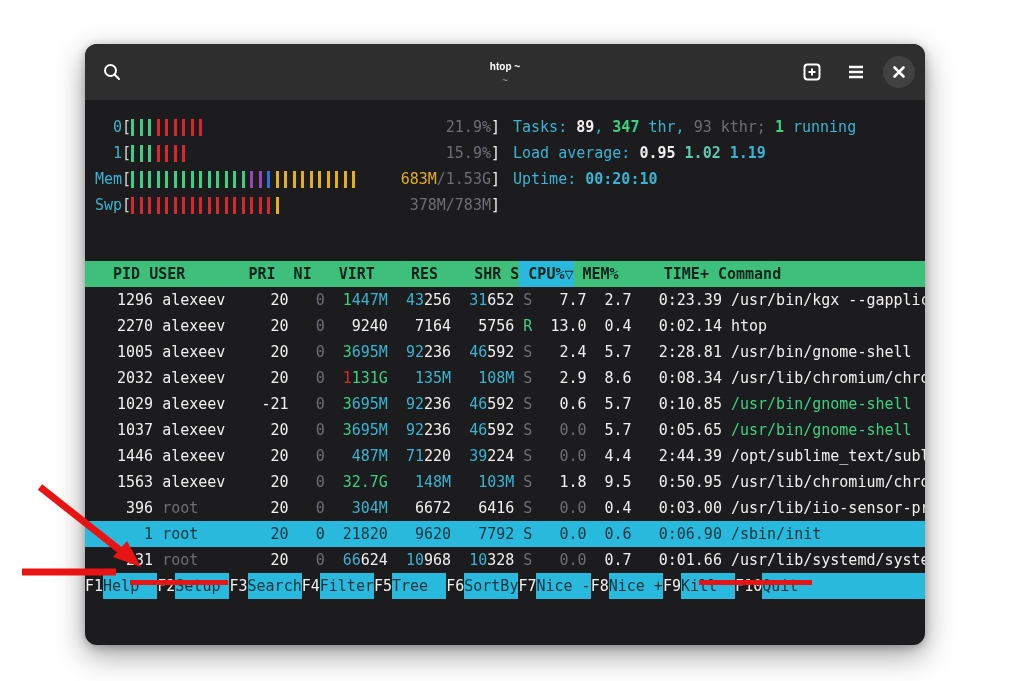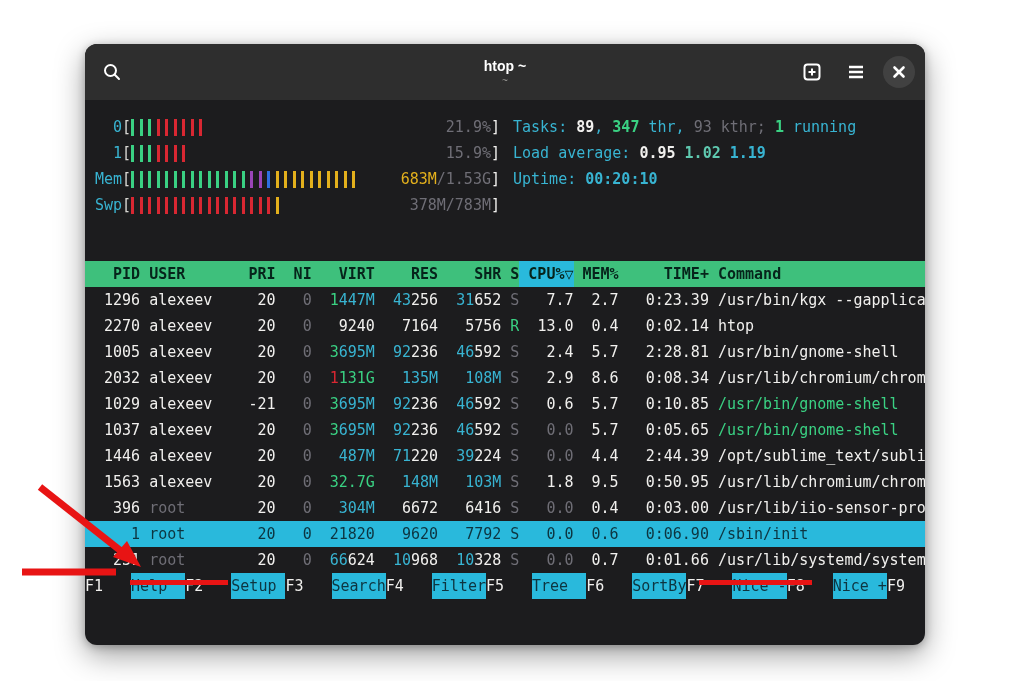--- a/index.html
+++ b/index.html
@@ -28,21 +28,21 @@
           background:var(--term);box-shadow:0 10px 30px rgba(0,0,0,.38),0 2px 8px rgba(0,0,0,.25);
           overflow:hidden;}
   
   .titlebar{height:56px;background:var(--titlebar);display:flex;align-items:center;
             padding:0 10px;position:relative;}
   .tb-left{display:flex;align-items:center;}
   .icon-btn{width:34px;height:34px;display:flex;align-items:center;justify-content:center;
             border-radius:8px;cursor:pointer;color:#fff;}
   .tb-title{position:absolute;left:0;right:0;top:0;bottom:0;display:flex;flex-direction:column;
             align-items:center;justify-content:center;pointer-events:none;}
-  .tb-title .t{color:#ffffff;font-weight:bold;font-size:14px;line-height:17px;}
+  .tb-title .t{color:#ffffff;font-weight:bold;font-size:10px;line-height:17px;}
   .tb-title .s{color:#9a9996;font-size:10px;line-height:12px;}
   .tb-right{margin-left:auto;display:flex;align-items:center;gap:10px;}
   .close-btn{width:32px;height:32px;border-radius:50%;background:#414141;display:flex;
              align-items:center;justify-content:center;cursor:pointer;}
   
   .terminal{position:relative;height:545px;font-family:"DejaVu Sans Mono","Liberation Mono",monospace;
             font-size:15px;line-height:26px;color:var(--white);padding-top:14px;}
   .pad{padding-left:10px;padding-right:10px;}
   .hdr{display:flex;}
   .meters{width:405px;flex:none;}
@@ -54,39 +54,39 @@
   .m-val{position:absolute;right:0;top:0;height:26px;white-space:pre;}
   .info{margin-left:13px;white-space:pre;}
   .info .line{height:26px;}
   .gap{height:43px;}
   .tabs{height:26px;display:flex;gap:7px;}
   .tab{padding:0 6px;cursor:pointer;}
   .tab.green{background:var(--hdrGreen);color:var(--onAccent);}
   .tab.blue{background:var(--tabBlue);color:var(--onAccent);}
   .thead{height:26px;background:var(--hdrGreen);color:var(--onAccent);display:flex;
          padding-left:10px;white-space:pre;font-weight:bold;}
-  .proc-row{height:26px;display:flex;padding-left:10px;white-space:pre;cursor:default;}
+  .proc-row{height:26px;display:flex;padding-left:23px;white-space:pre;cursor:default;}
   .proc-row.hl{background:var(--sel);}
   .proc-row.hl .seg{color:var(--selText) !important;}
   .cell{flex:none;overflow:hidden;}
   .cell.cmd{flex:1;padding-left:1ch;}
   .r{text-align:right;} .l{text-align:left;}
   .w-pid{width:5ch}.w-user{width:10ch;margin-left:1ch}.w-pri{width:4ch}.w-ni{width:4ch}
   .w-virt{width:7ch}.w-res{width:7ch}.w-shr{width:7ch}.w-s{width:2ch}
   .w-cpu{width:6ch}.w-mem{width:5ch}.w-time{width:10ch}
   .th-cpu{background:var(--sel);}
   .s-white{color:var(--white)} .s-dim{color:var(--dim)} .s-cyan{color:var(--cyan)}
   .s-green{color:var(--green)} .s-red{color:var(--red)} .s-yellow{color:var(--yellow)}
   .s-teal{color:var(--teal)}
   .b{font-weight:bold}
   .fnbar{height:26px;display:flex;white-space:pre;}
   .fn-key{color:var(--white);flex:none;}
   .fn-label{background:var(--sel);color:var(--selText);flex:none;width:6ch;cursor:pointer;}
   .fn-label.grow{flex:1;}
-  .fn-item{display:flex;flex:none;cursor:pointer;gap:28px;}
+  .fn-item{display:flex;flex:none;cursor:pointer;}
   .fn-item.last{flex:1;border-radius:10px;}
   .annot{position:absolute;inset:0;pointer-events:none;z-index:20;}
 </style>
 </head>
 <body>
 
 <div class="window">
   <div class="titlebar">
     <div class="tb-left">
       <div class="icon-btn">

